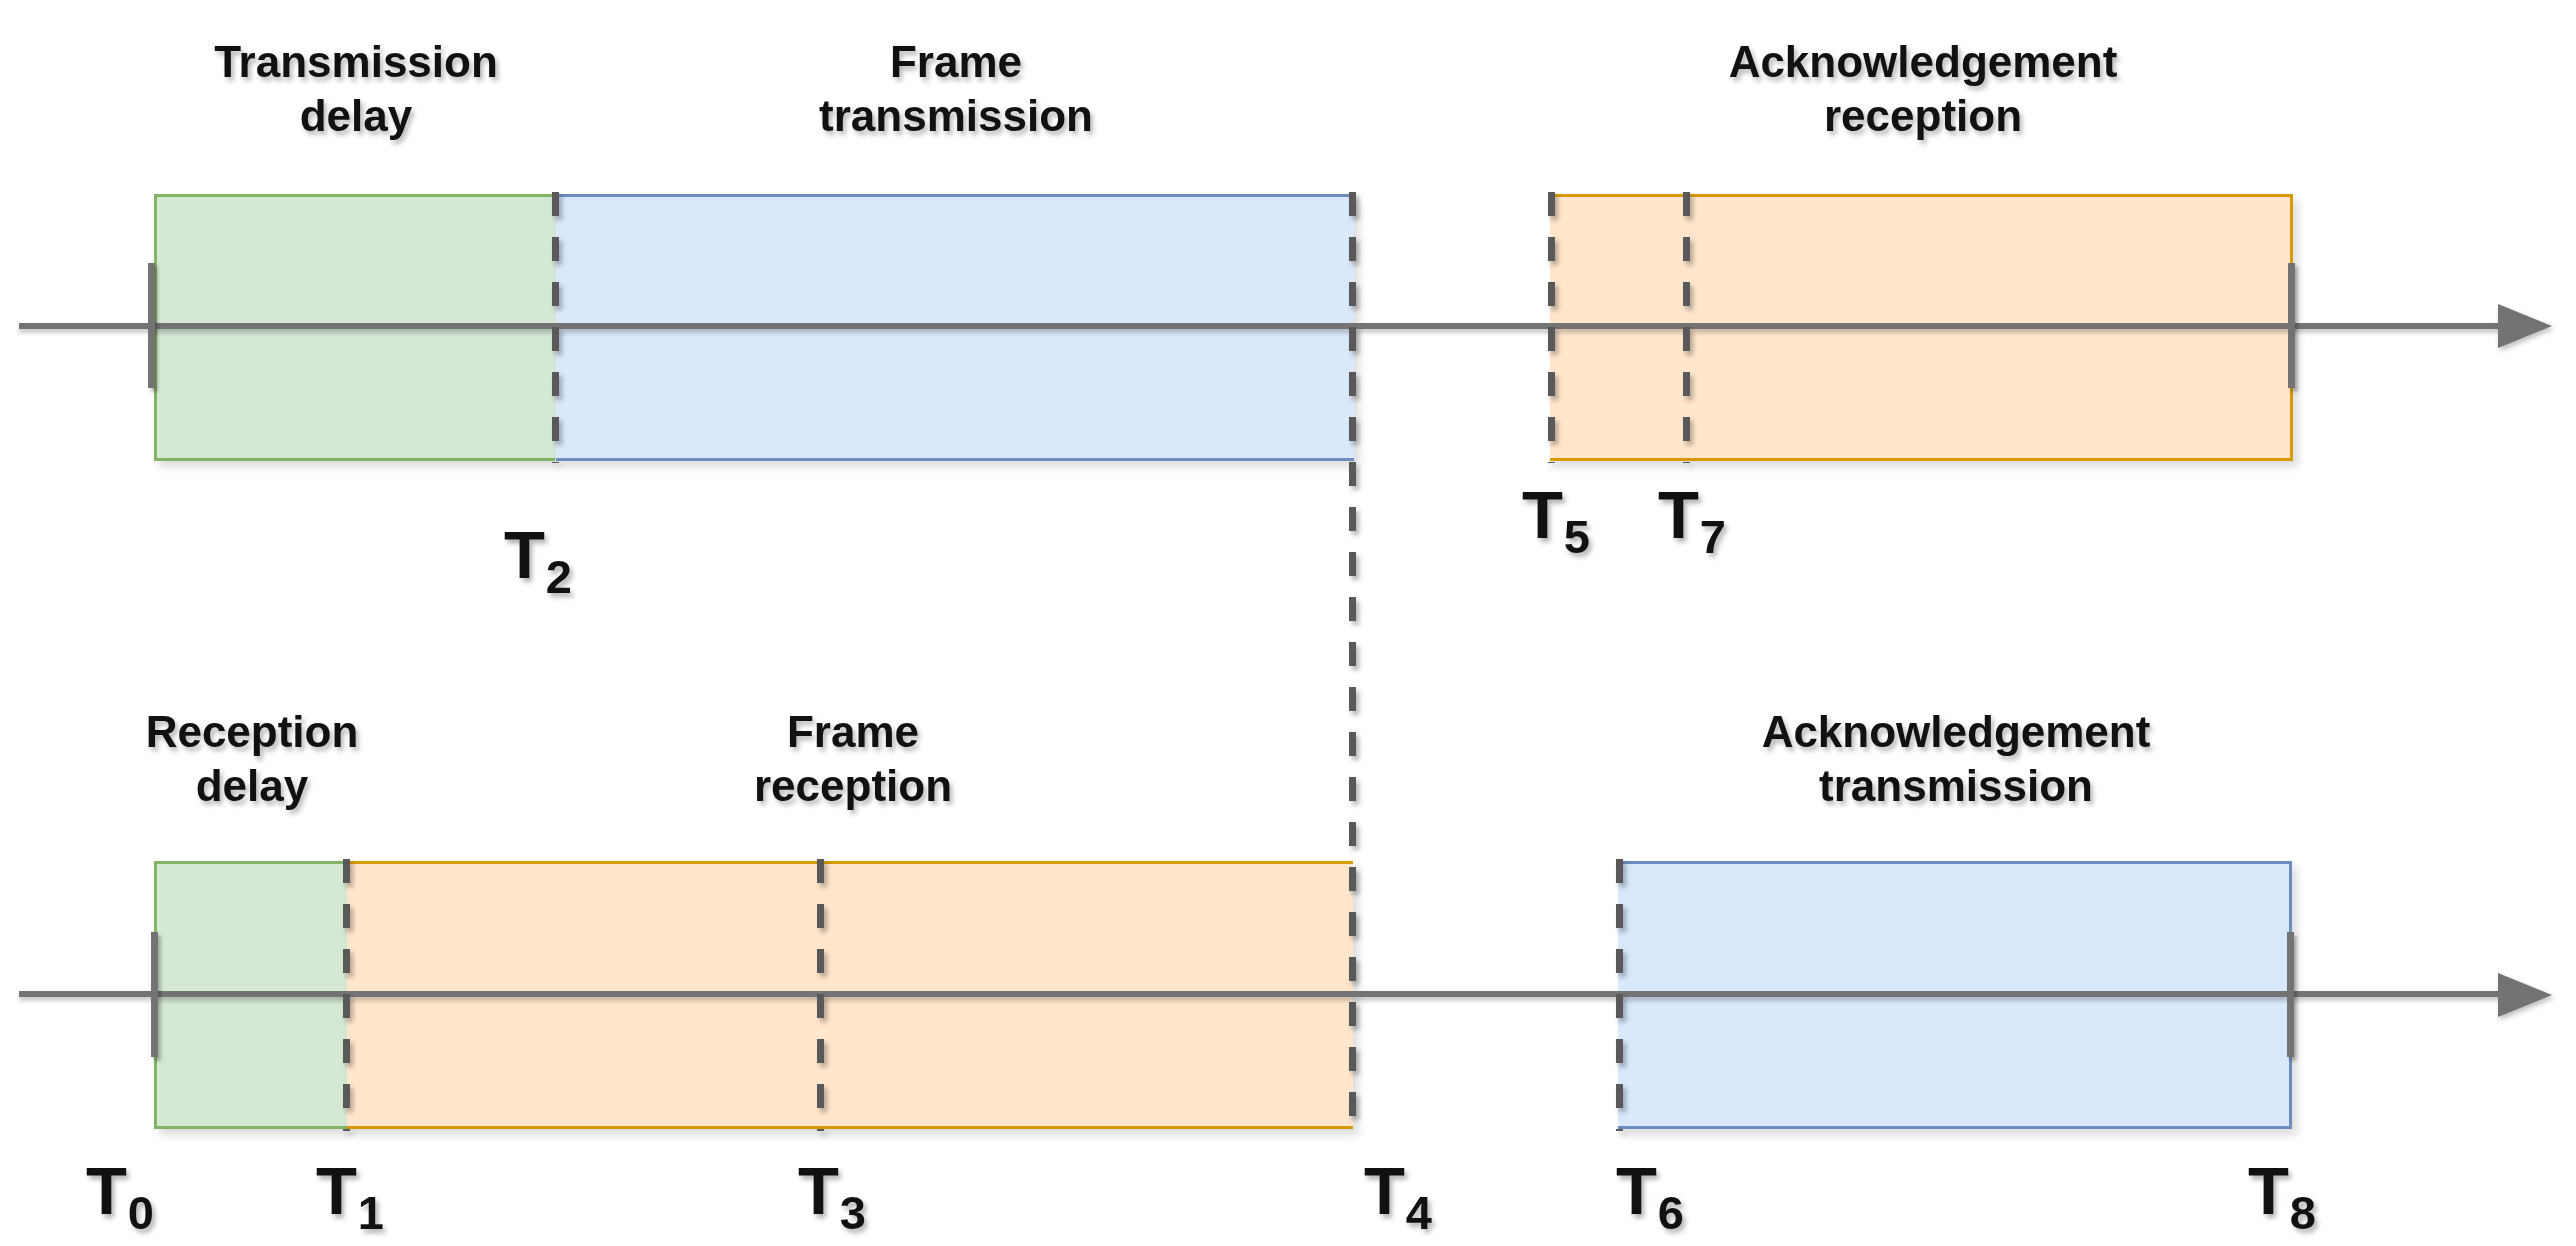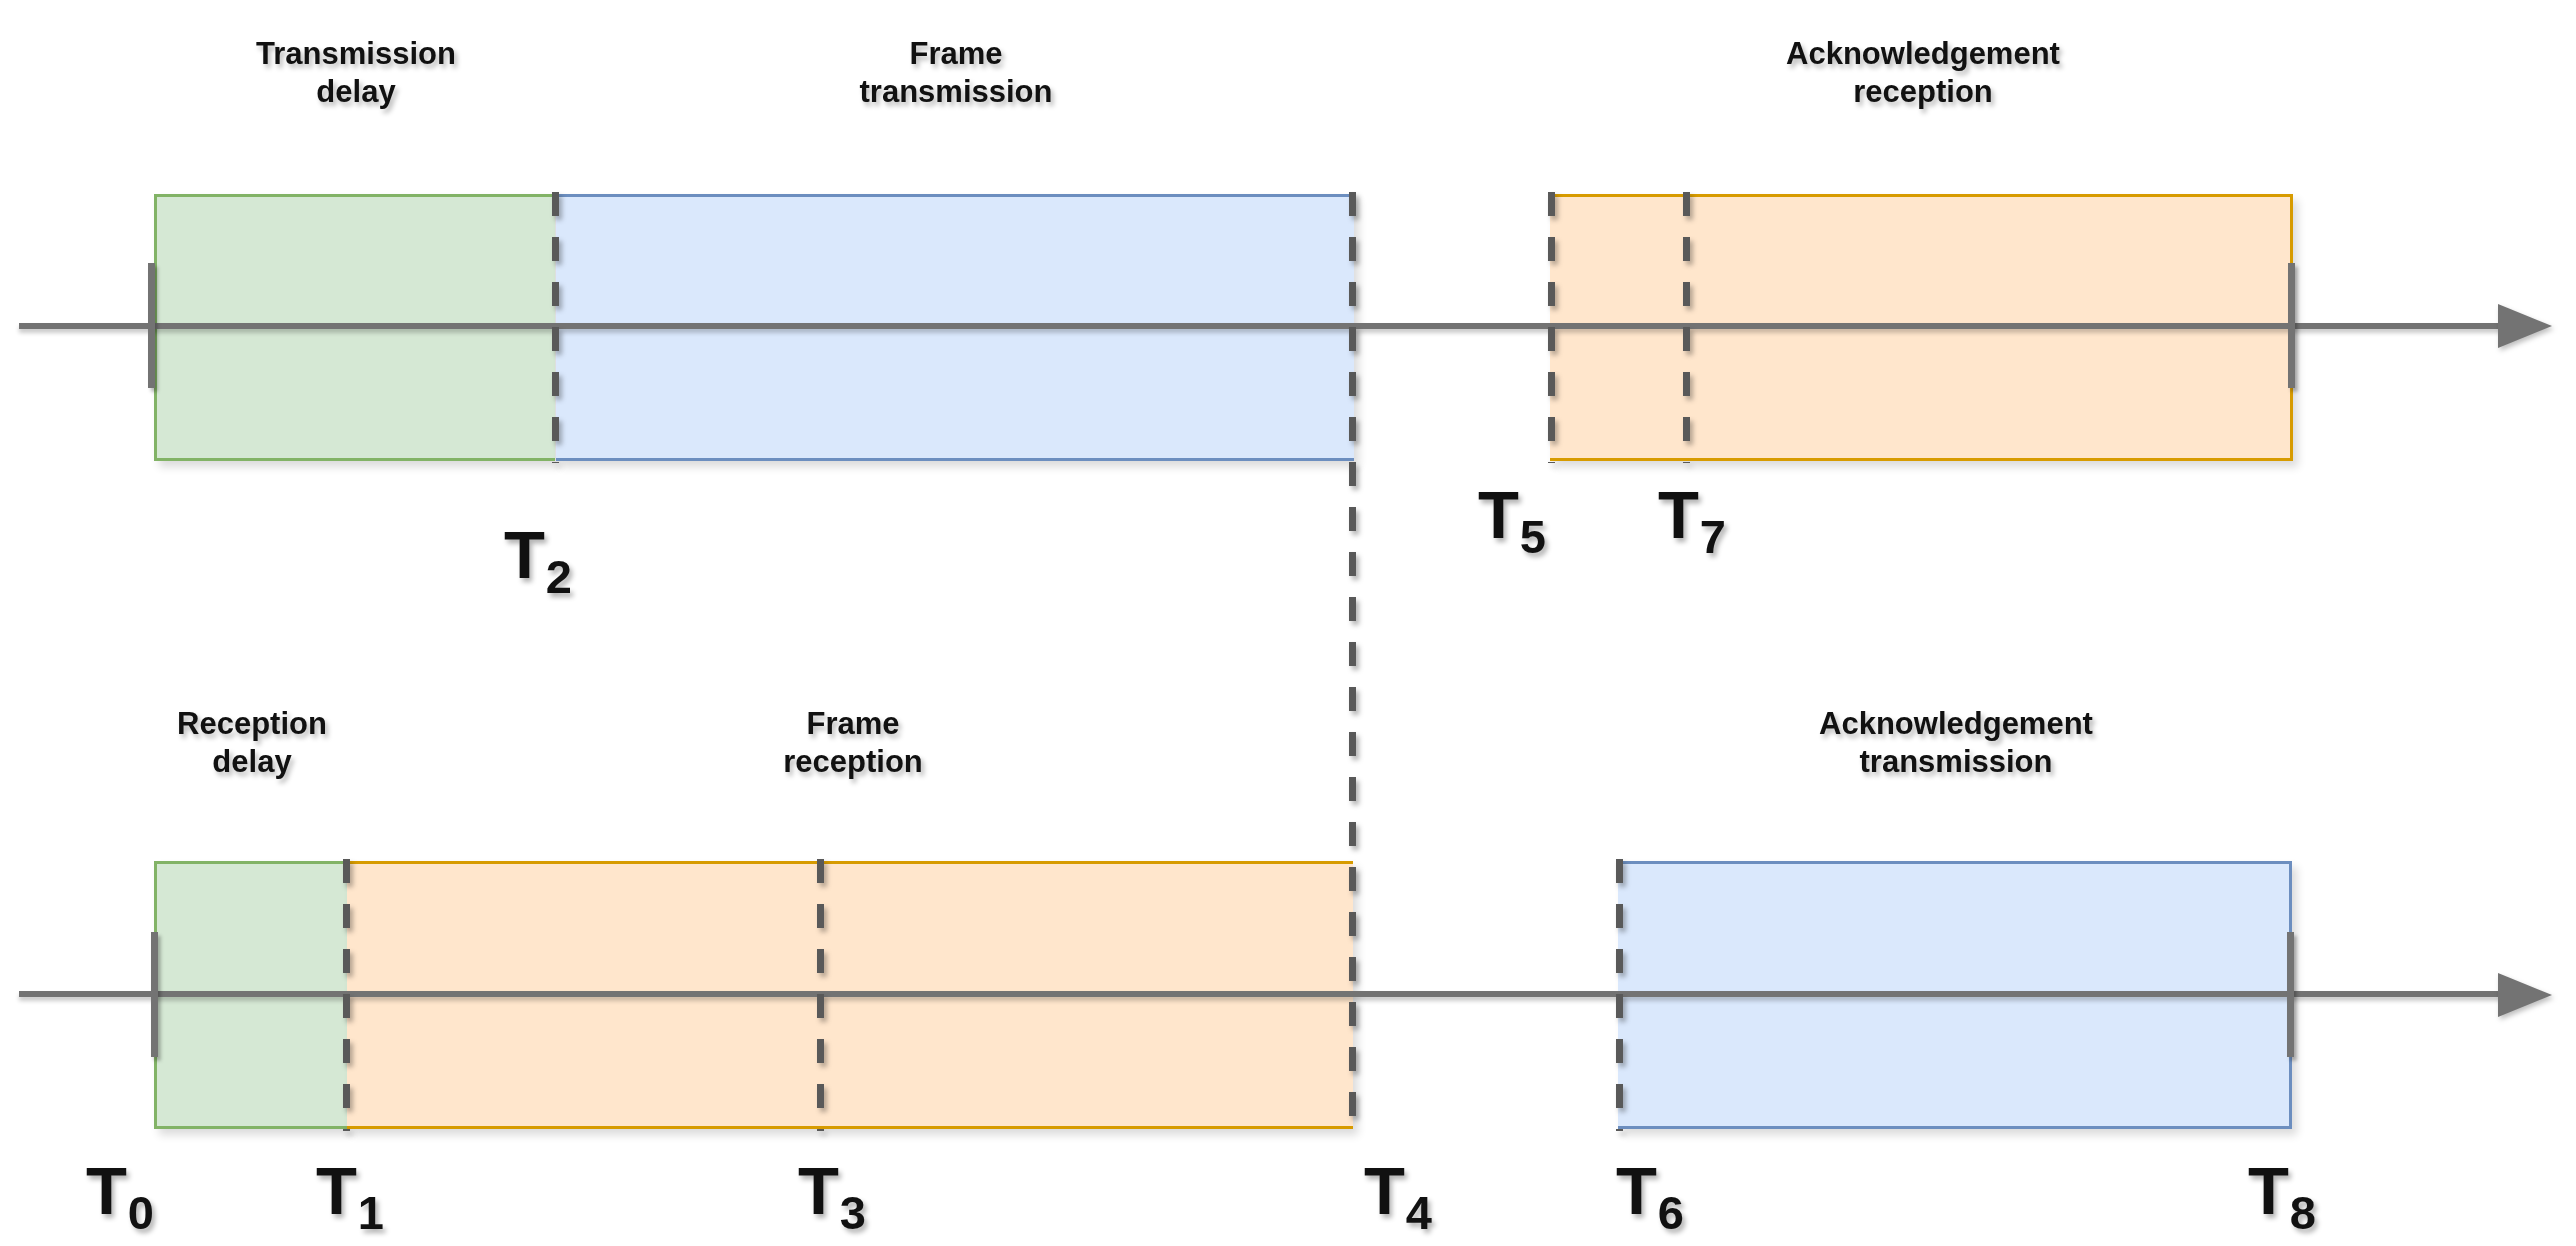--- a/index.html
+++ b/index.html
@@ -62,21 +62,21 @@
       transparent 45px
     );
     z-index: 3;
     filter: drop-shadow(3.7px 4.7px 2.8px rgba(0,0,0,0.30));
   }
 
   
   .phase-label {
     position: absolute;
     transform: translateX(-50%);
-    font-size: 31px;
+    font-size: 44px;
     line-height: 1.22;
     font-weight: bold;
     color: var(--text-black, #111111);
     text-align: center;
     white-space: pre-line;
     z-index: 4;
     text-shadow: 2.8px 3.7px 5.6px rgba(0,0,0,0.28);
   }
   .time-marker {
     position: absolute;
@@ -115,21 +115,21 @@
   <div class="arrowhead" style="left:2498px; top:304px;"></div>
   <div class="tick" style="left:148px;  top:263px; height:125px;"></div>
   <div class="tick" style="left:2288px; top:263px; height:125px;"></div>
 
   <div class="vdash" style="left:552px;  top:192px; height:271px;"></div>
   <div class="vdash" style="left:1349px; top:192px; height:940px;"></div>
   <div class="vdash" style="left:1548px; top:192px; height:271px;"></div>
   <div class="vdash" style="left:1683px; top:192px; height:271px;"></div>
 
   <div class="time-marker" style="left:538px; top:476px;margin-top:40px;"><span>T</span><span class="tsub">2</span></div>
-  <div class="time-marker" style="left:1512px; top:476px;"><span>T</span><span class="tsub">5</span></div>
+  <div class="time-marker" style="left:1556px; top:476px;"><span>T</span><span class="tsub">5</span></div>
   <div class="time-marker" style="left:1692px; top:476px;"><span>T</span><span class="tsub">7</span></div>
 
   <div class="phase-label" style="left:252px;  top:705px;">Reception
 delay</div>
   <div class="phase-label" style="left:853px;  top:705px;">Frame
 reception</div>
   <div class="phase-label" style="left:1956px; top:705px;">Acknowledgement
 transmission</div>
 
   <div class="phase-box box-green no-right" style="left:154px; top:861px; width:193px; height:268px;"></div>

